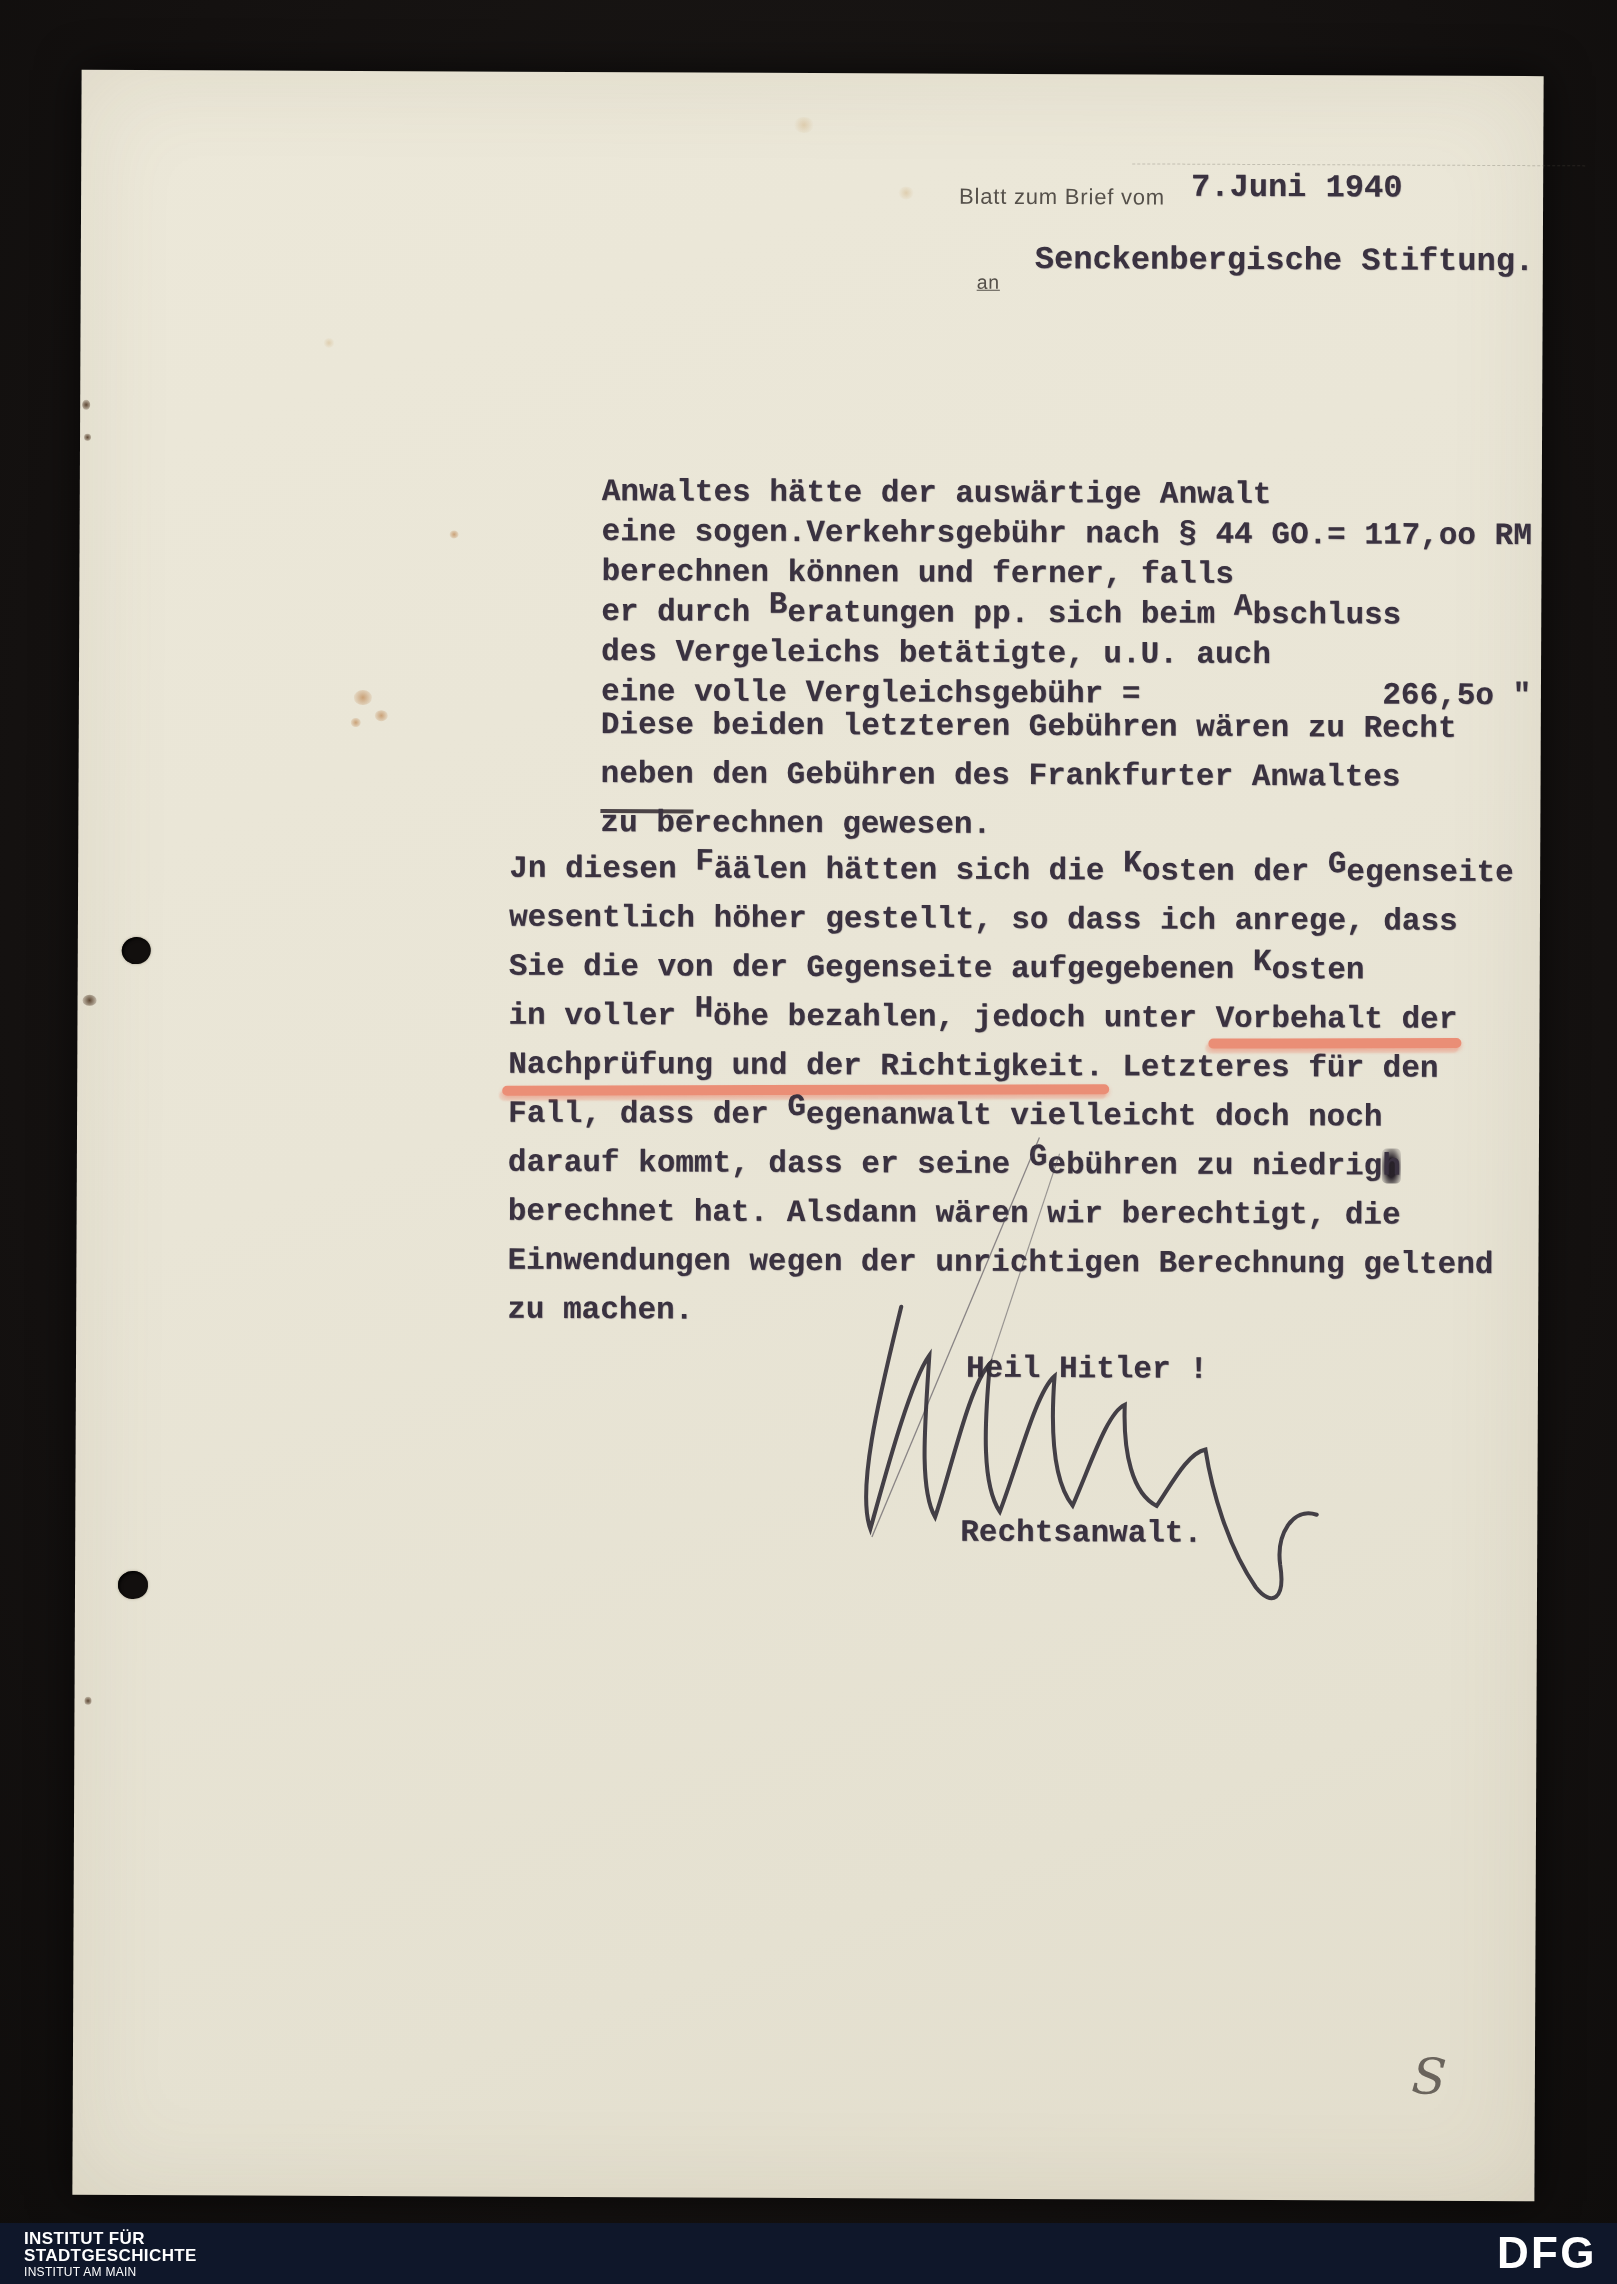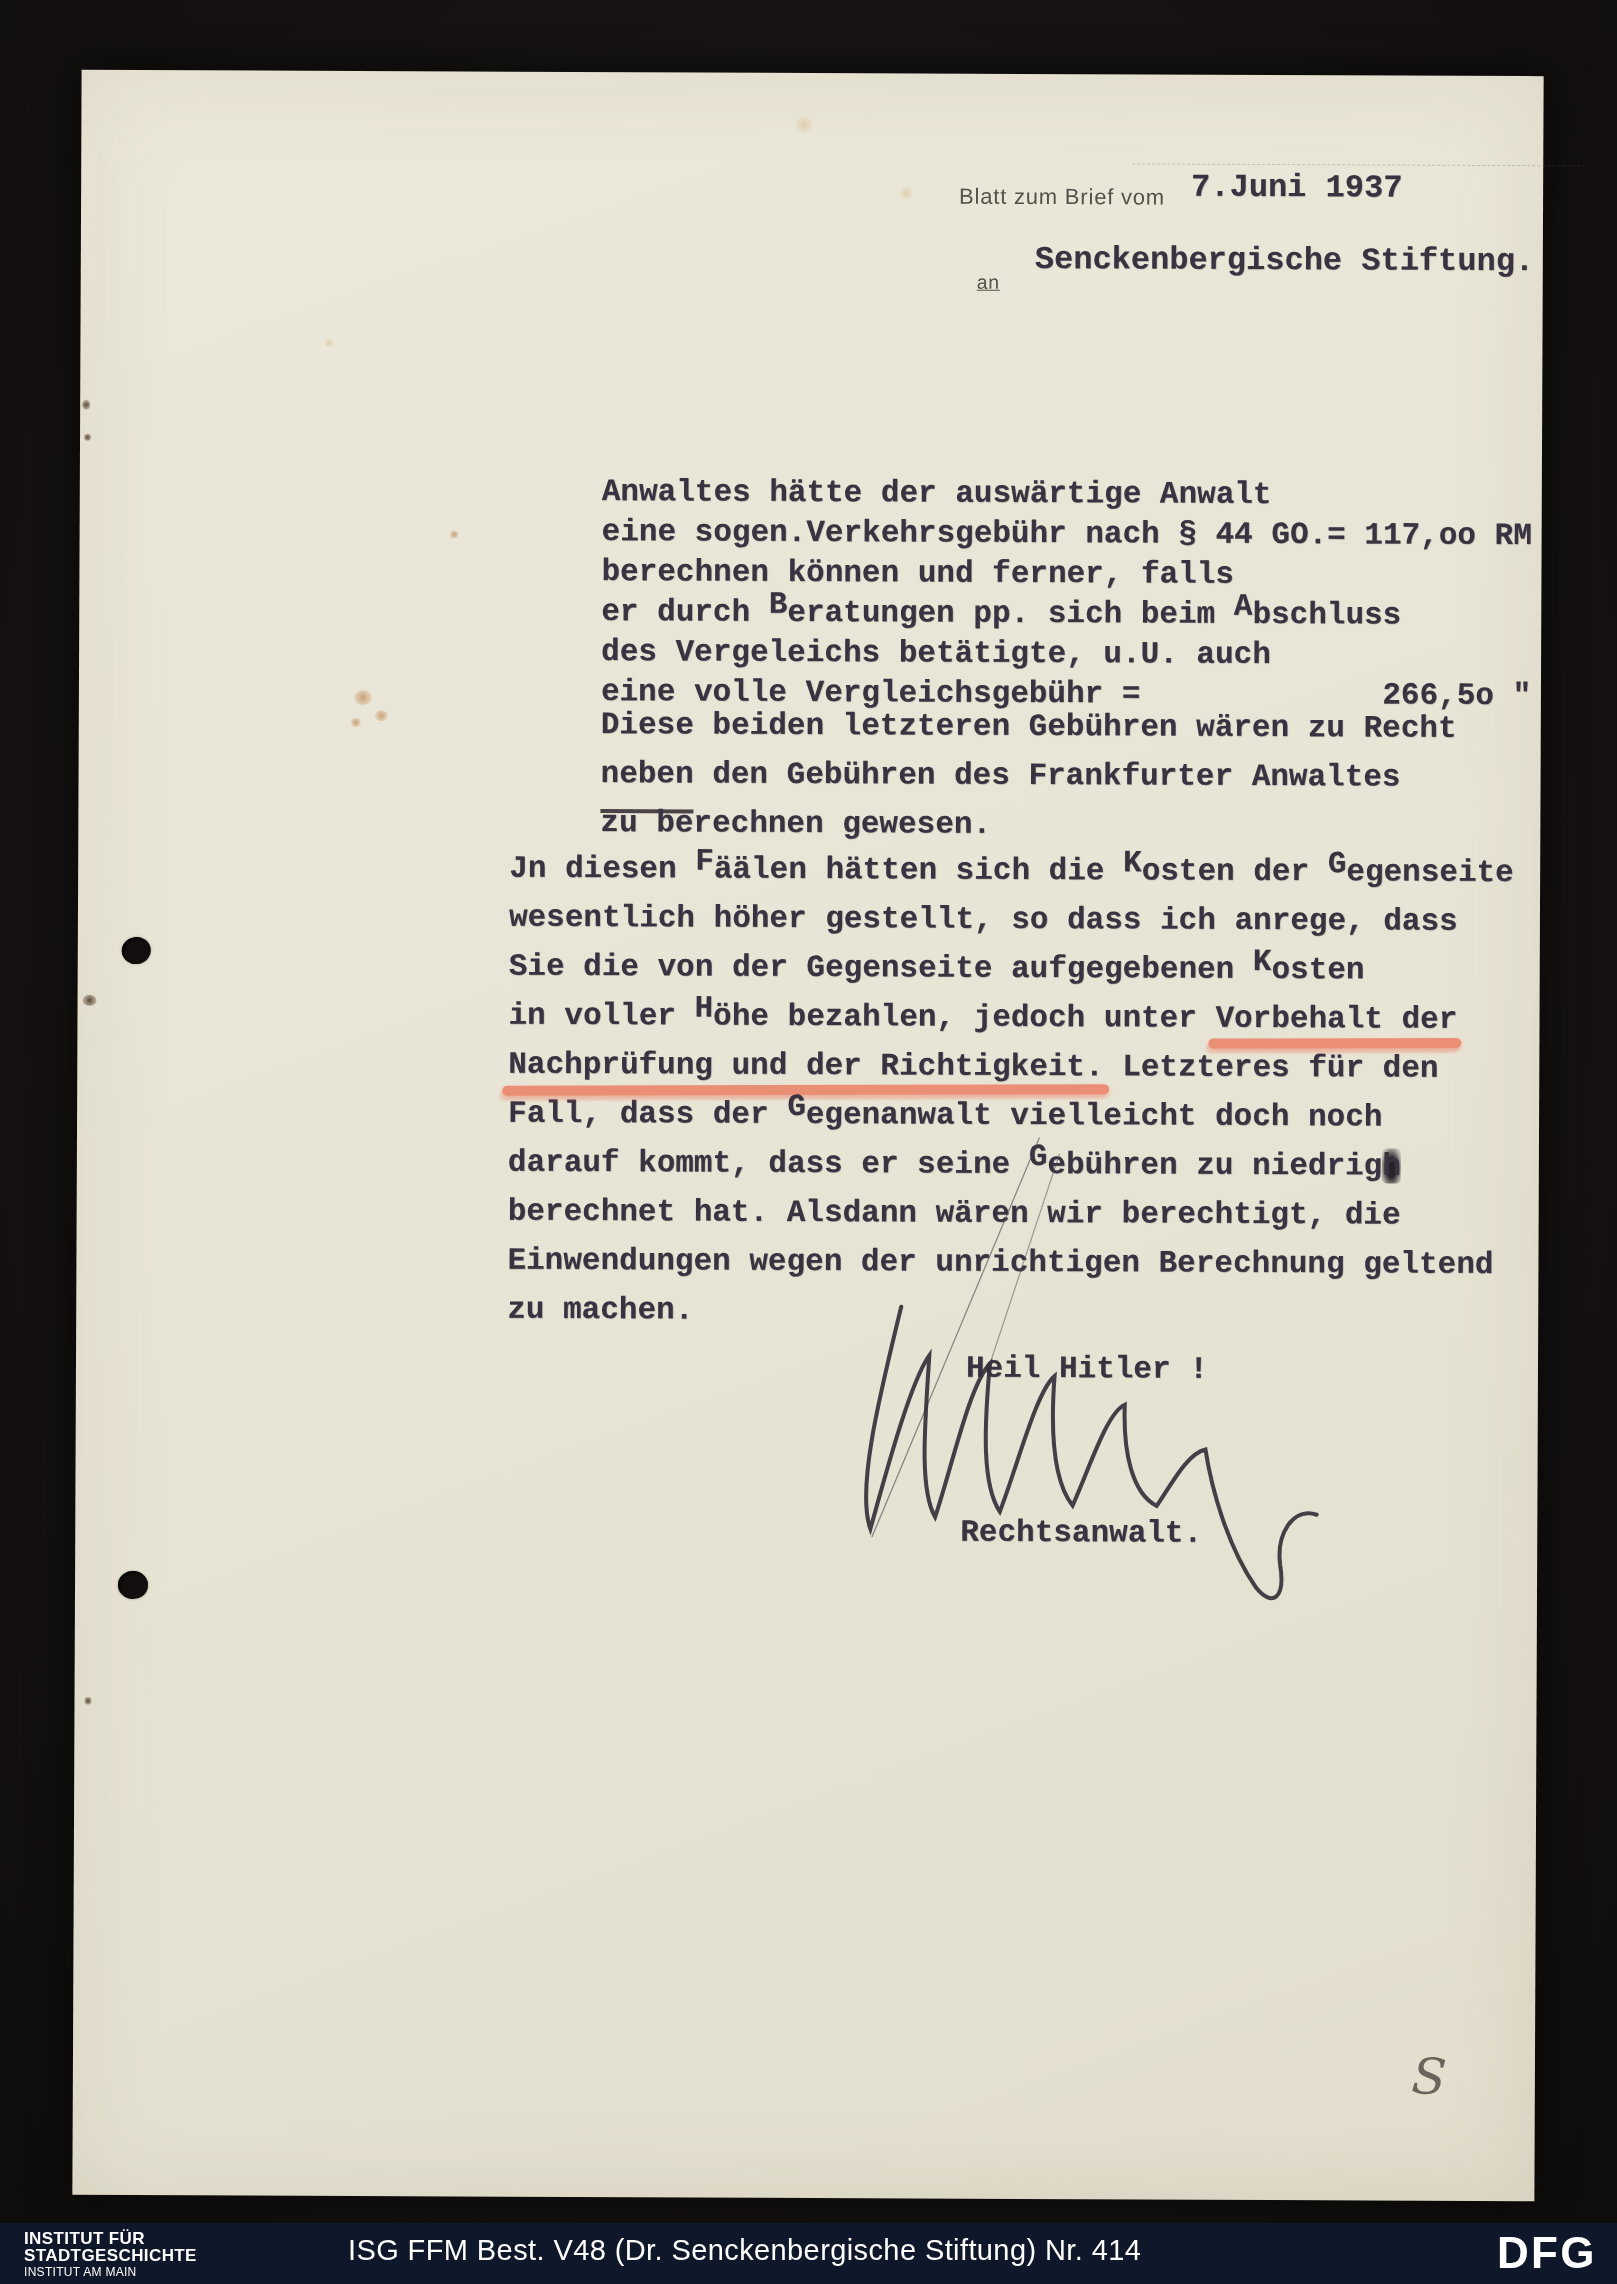--- a/index.html
+++ b/index.html
@@ -78,21 +78,21 @@
   .dfg{position:absolute;right:21px;top:4.9px;font-size:44px;font-weight:700;letter-spacing:2.4px;font-family:"Liberation Sans",sans-serif;}
 </style>
 </head>
 <body>
 
 <div class="paper">
 
 
   <div class="form-dots"></div>
   <div class="print-label" id="sheet-label">Blatt zum Brief vom</div>
-  <div class="typed" id="ref-date">7.Juni 1937</div>
+  <div class="typed" id="ref-date">7.Juni 1940</div>
   <div class="print-label" id="to-label">an</div>
   <div class="typed" id="recipient">Senckenbergische Stiftung.</div>
 
   <div class="typed para" id="p1"><div class="tline"><span>Anwaltes hätte der auswärtige Anwalt</span></div><div class="tline"><span>eine sogen.Verkehrsgebühr nach § 44 GO.= 117,oo RM</span></div><div class="tline"><span>berechnen können und ferner, falls</span></div><div class="tline"><span>er durch </span><span class="sup">B</span><span>eratungen pp. sich beim </span><span class="sup">A</span><span>bschluss</span></div><div class="tline"><span>des Vergeleichs betätigte, u.U. auch</span></div><div class="tline"><span>eine volle Vergleichsgebühr =             266,5o "</span></div></div>
   <div class="typed para" id="p2"><div class="tline"><span>Diese beiden letzteren Gebühren wären zu Recht</span></div><div class="tline"><span class="u-black">neben</span><span> den Gebühren des Frankfurter Anwaltes</span></div><div class="tline"><span>zu berechnen gewesen.</span></div></div>
   <div class="typed para" id="p3"><div class="tline"><span>Jn diesen </span><span class="sup">F</span><span>äälen hätten sich die </span><span class="sup">K</span><span>osten der </span><span class="sup">G</span><span>egenseite</span></div><div class="tline"><span>wesentlich höher gestellt, so dass ich anrege, dass</span></div><div class="tline"><span>Sie die von der Gegenseite aufgegebenen </span><span class="sup">K</span><span>osten</span></div><div class="tline"><span>in voller </span><span class="sup">H</span><span>öhe bezahlen, jedoch unter </span><span class="u-red">Vorbehalt der</span></div><div class="tline"><span class="u-red">Nachprüfung und der Richtigkeit.</span><span> Letzteres für den</span></div><div class="tline"><span>Fall, dass der </span><span class="sup">G</span><span>egenanwalt vielleicht doch noch</span></div><div class="tline"><span>darauf kommt, dass er seine </span><span class="sup">G</span><span>ebühren zu niedrig</span><span class="blot">h</span></div><div class="tline"><span>berechnet hat. Alsdann wären wir berechtigt, die</span></div><div class="tline"><span>Einwendungen wegen der unrichtigen Berechnung geltend</span></div><div class="tline"><span>zu machen.</span></div></div>
 
   <div class="typed" id="salutation">Heil Hitler !</div>
   <div class="typed" id="sig-caption">Rechtsanwalt.</div>
 
@@ -125,16 +125,15 @@
   <div class="stain fox" style="left:243px;top:267px;width:11.3px;height:9.7px;"></div>
 
 </div>
 
 <div class="footer-bar">
   <div class="institute">
     <div class="inst1">INSTITUT FÜR</div>
     <div class="inst2">STADTGESCHICHTE</div>
     <div class="inst3">INSTITUT AM MAIN</div>
   </div>
-  <div class="reference">ISG FFM Best. V48 (Dr. Senckenbergische Stiftung) Nr. 414</div>
   <div class="dfg">DFG</div>
 </div>
 
 
 </body></html>

